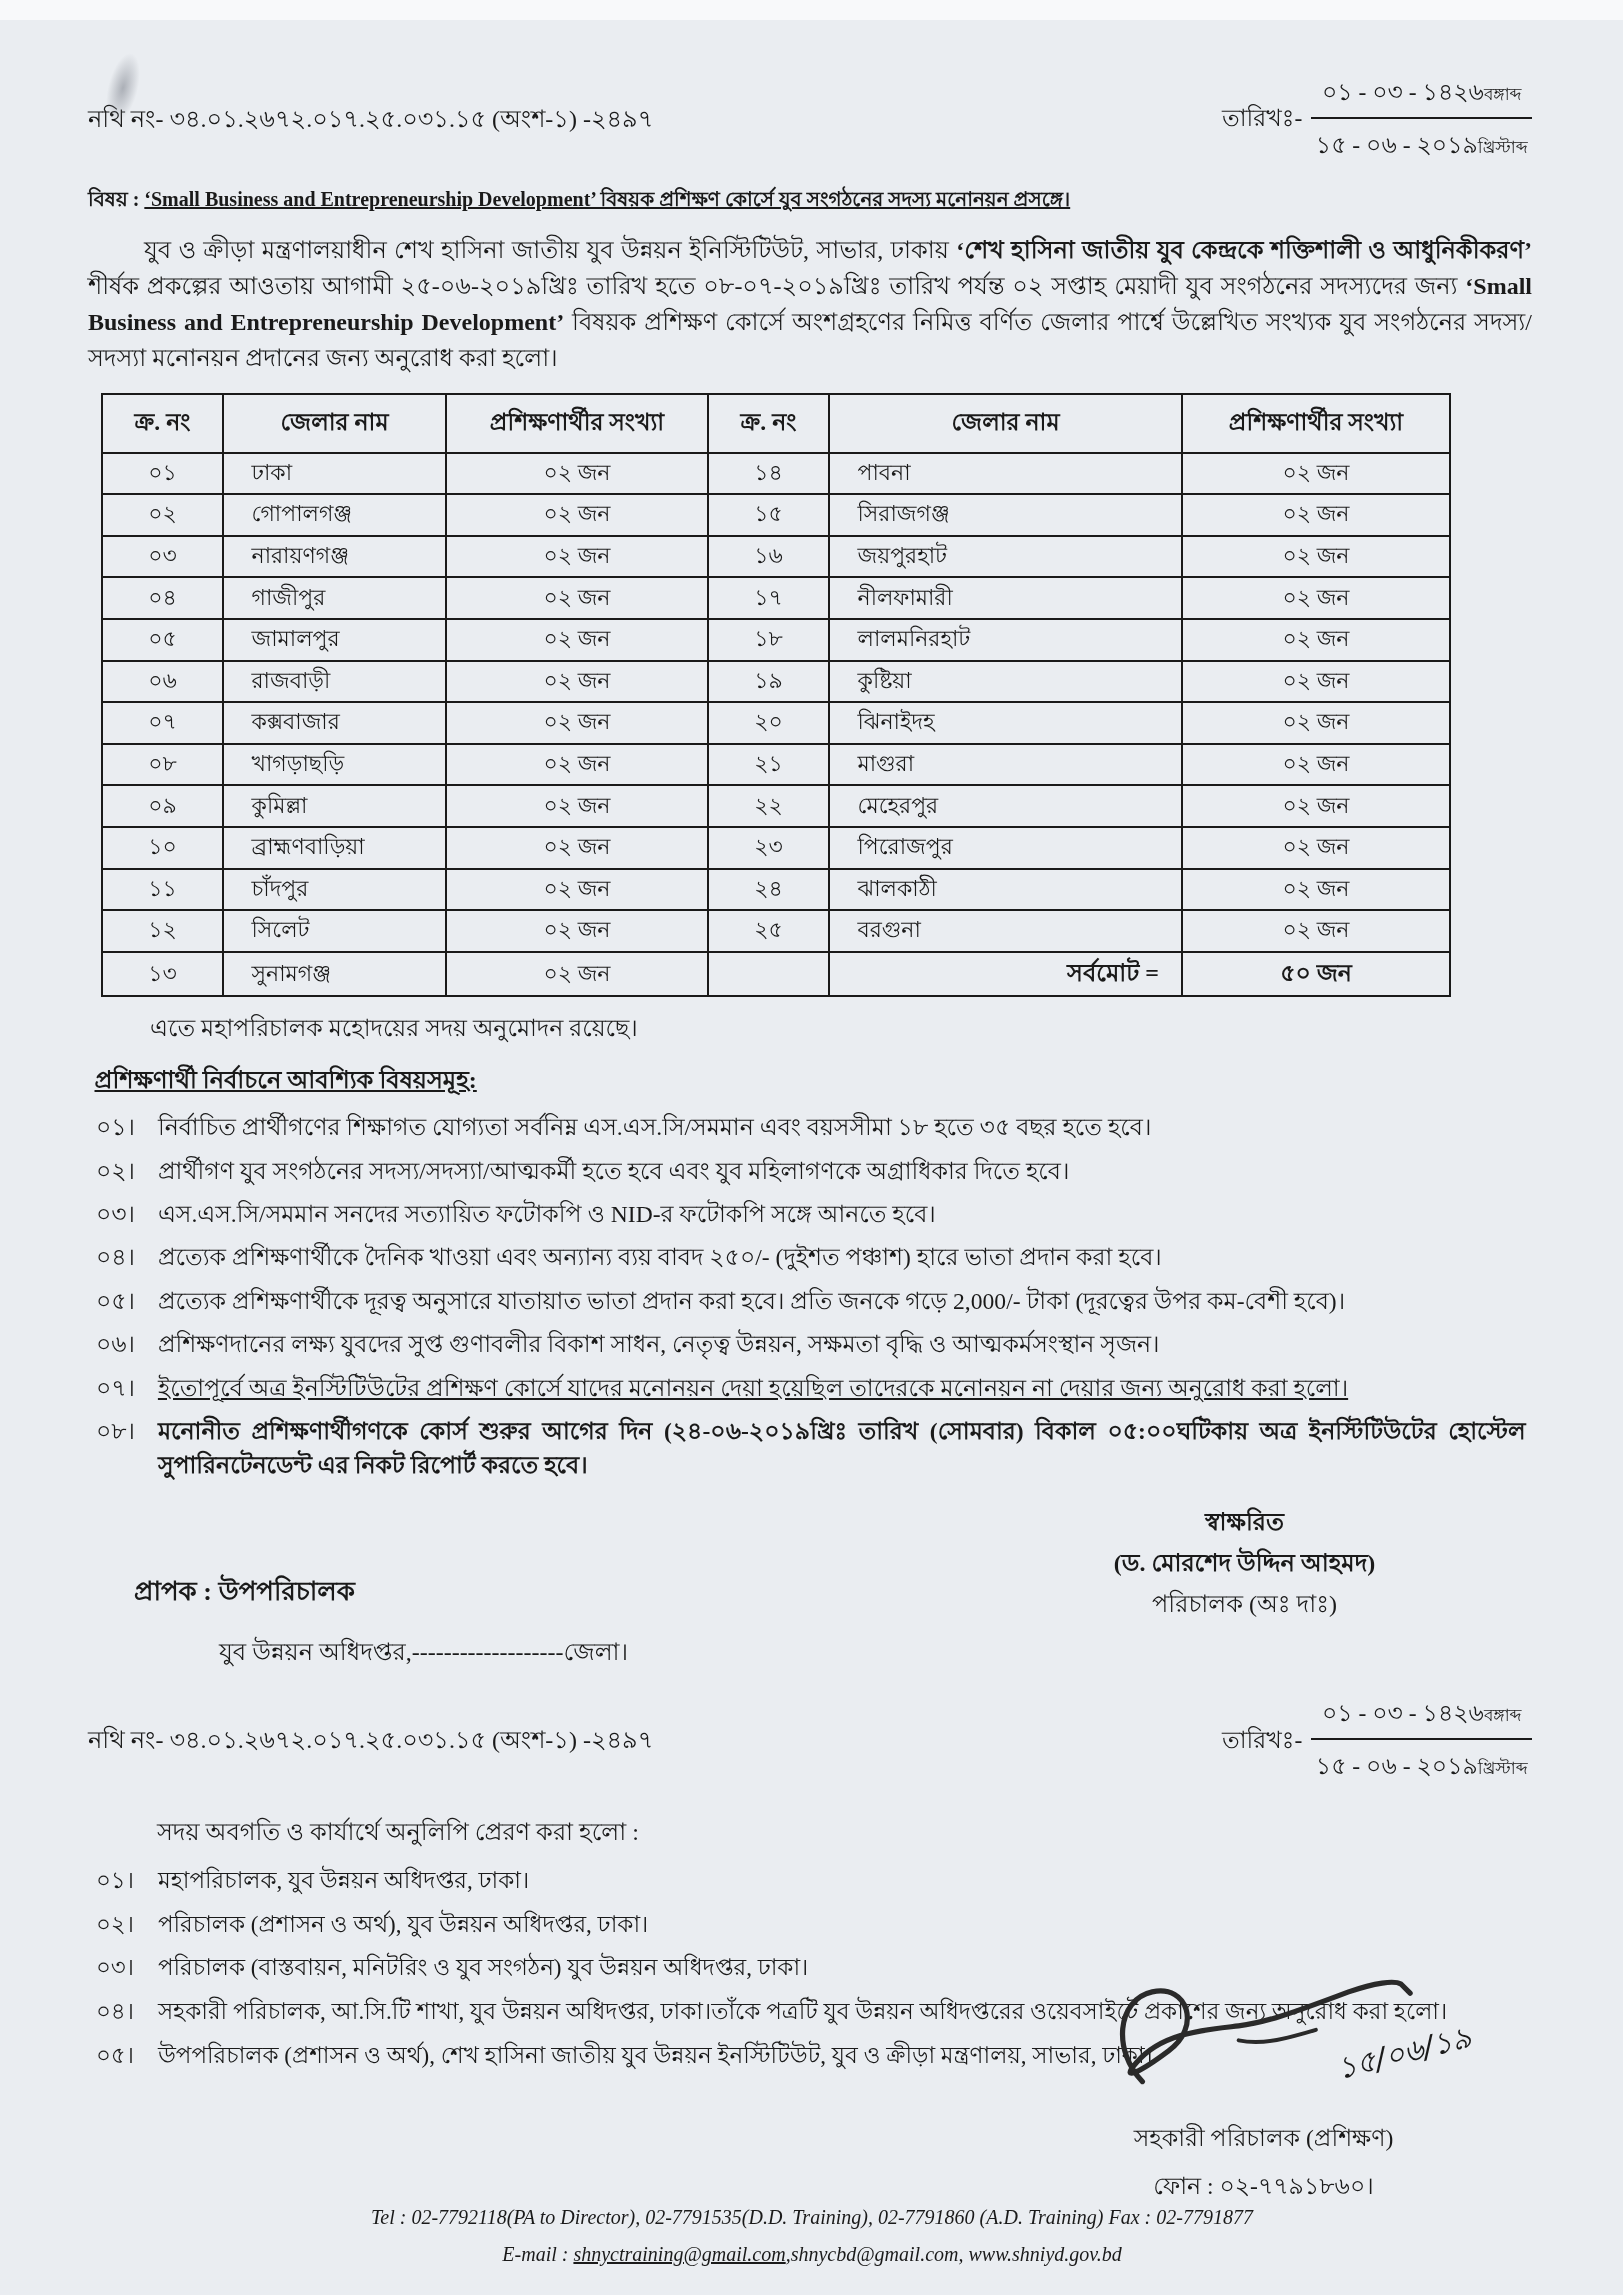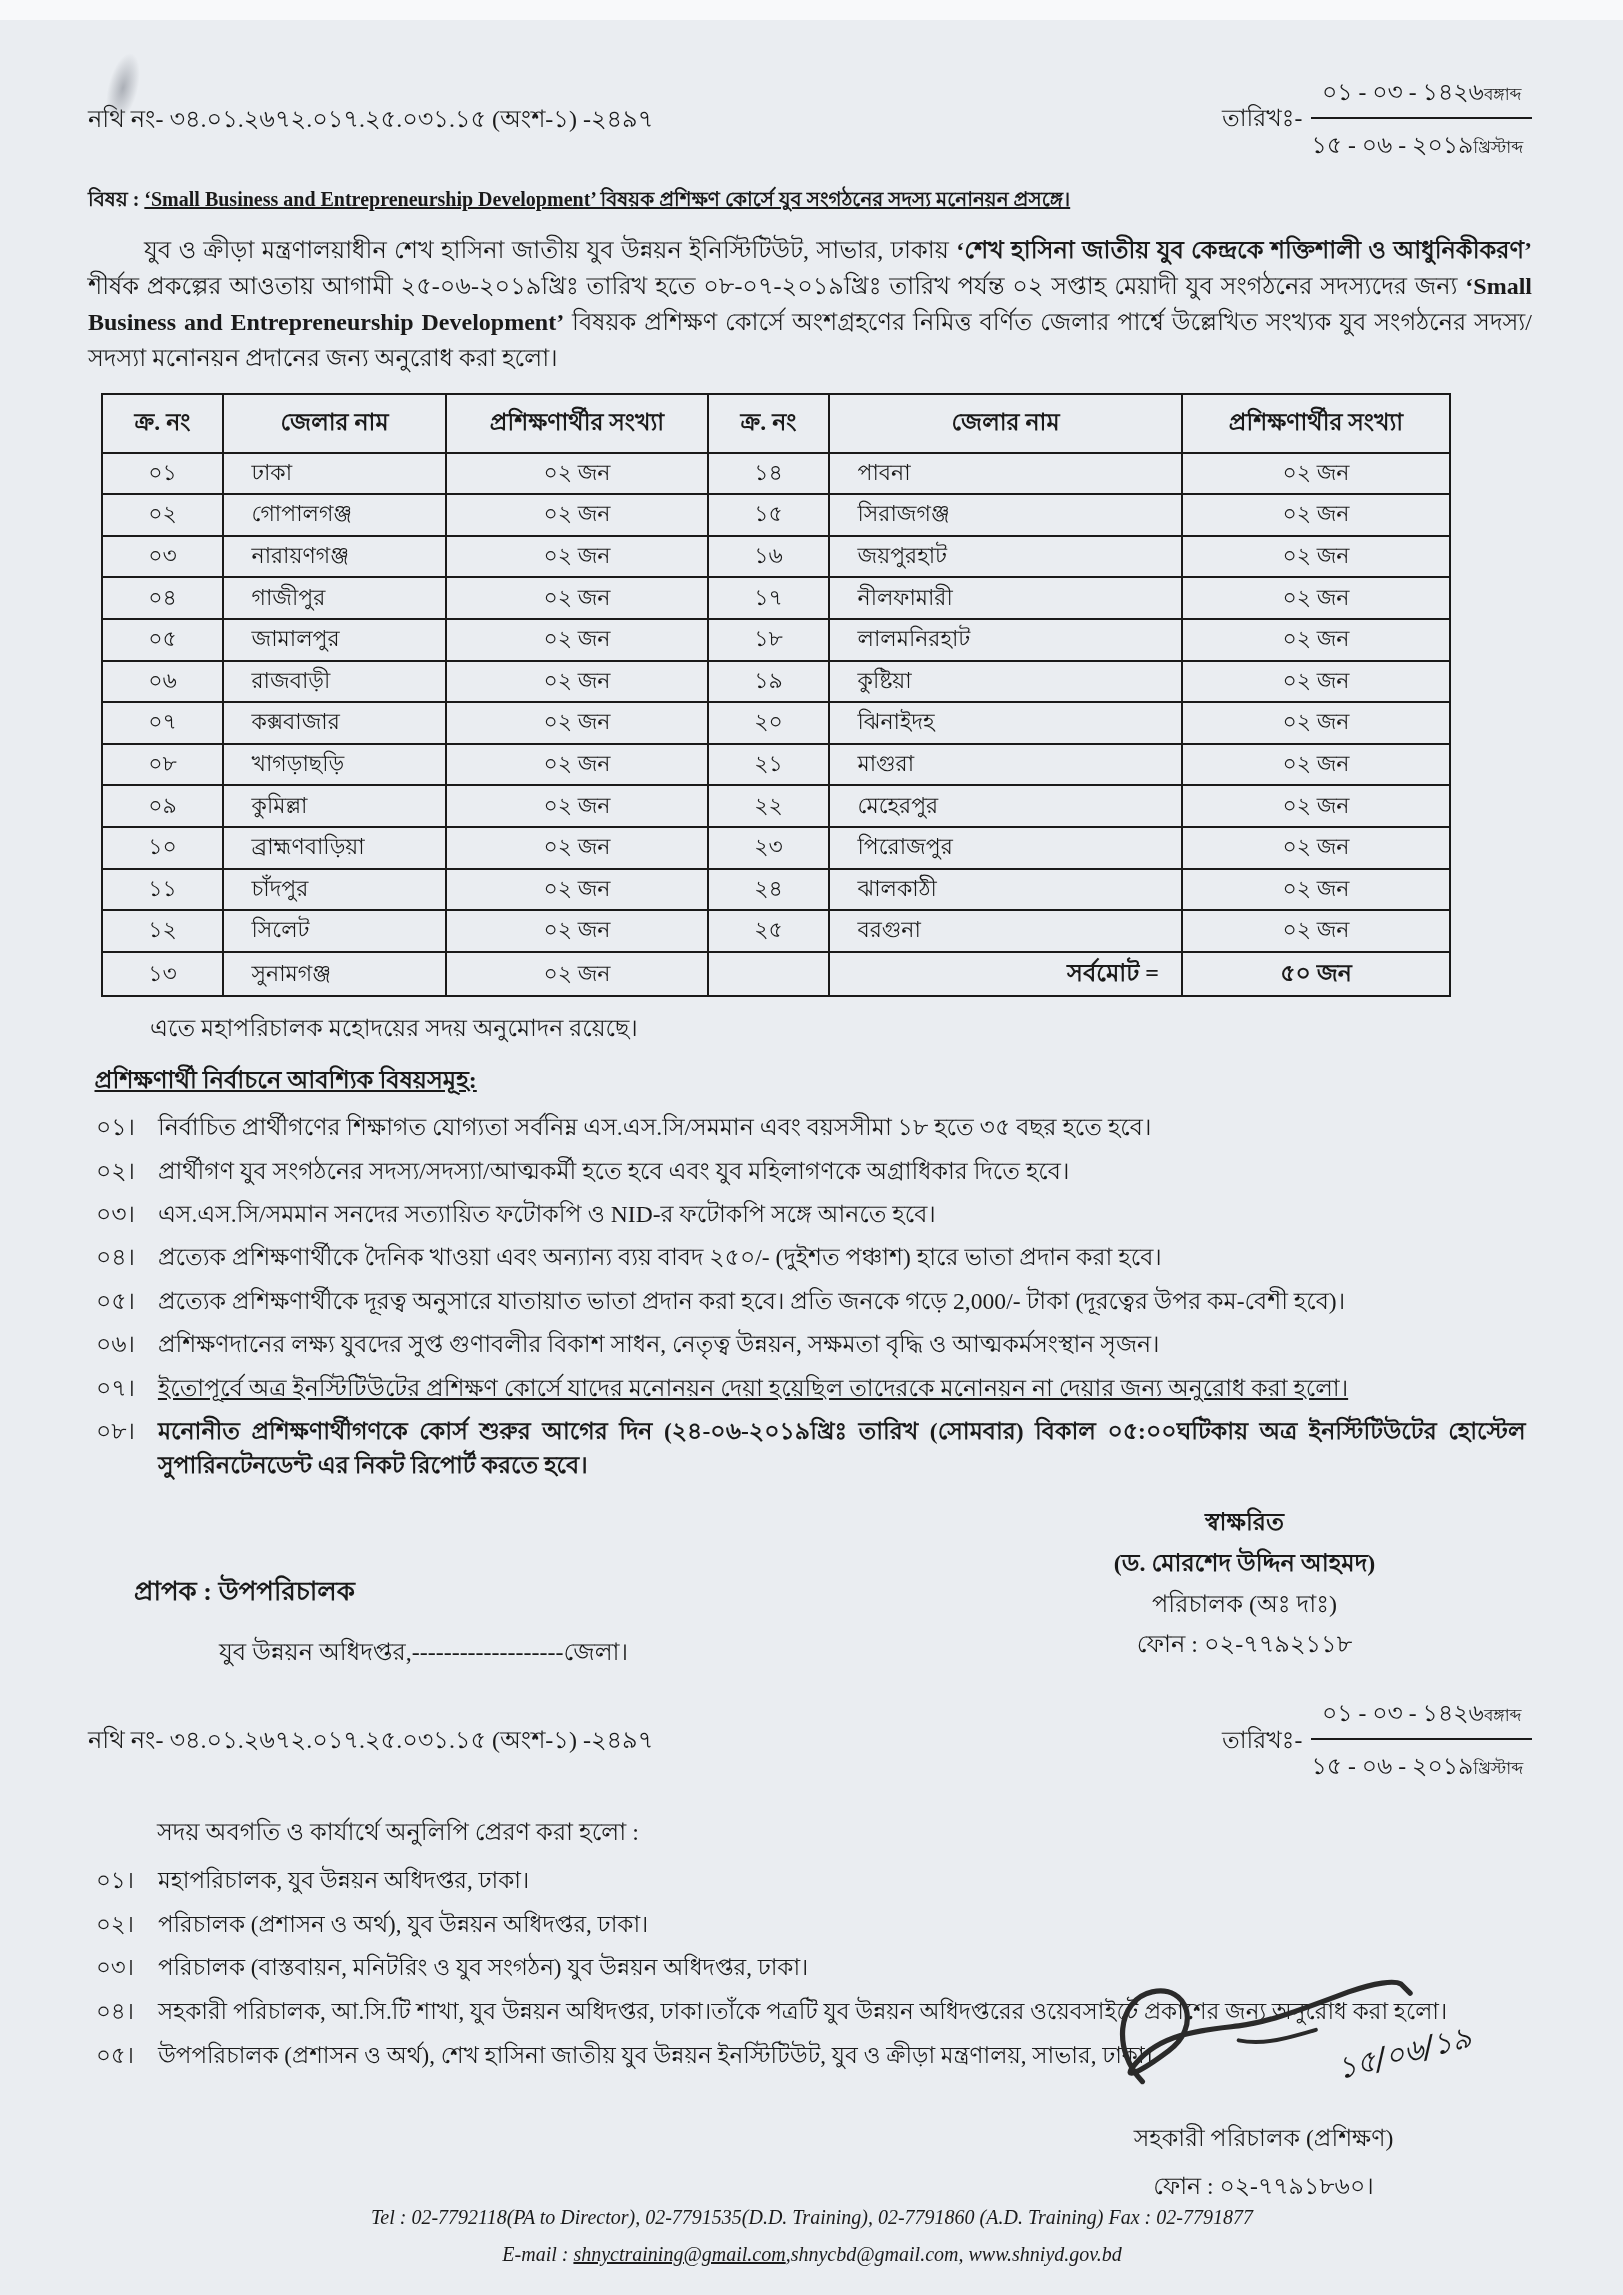--- a/index.html
+++ b/index.html
@@ -21,21 +21,21 @@
   .letter-head{text-align:center;line-height:1.5;}
   .lh1{font-size:27.5px;font-weight:700;}
   .lh2,.lh3,.lh4,.lh5{font-size:25px;}
   .lh3{font-weight:600;}
   .lh6{font-size:26px;font-weight:700;text-decoration:underline;
        font-family:"Liberation Sans","DejaVu Sans",sans-serif;margin-top:5.2px;}
   
   .ref-row{display:flex;justify-content:space-between;align-items:center;margin-top:22px;}
   .memo{font-size:24px;}
   .date-stamp{display:flex;align-items:center;gap:9.2px;font-size:23.6px;}
-  .frac{display:inline-flex;flex-direction:column;text-align:left;}
+  .frac{display:inline-flex;flex-direction:column;text-align:center;}
   .frac .top{border-bottom:2px solid #1a1a1a;padding:0 10.5px 3.9px 10.5px;}
   .frac .bot{padding-top:8px;}
   .frac small{font-size:17px;}
   
   .subject{margin-top:18.3px;font-size:20px;font-weight:700;}
   .subject .subj-text{text-decoration:underline;}
   
   .body-para{margin:14.4px 0 0 0;font-size:24px;line-height:1.5;text-align:justify;text-indent:56px;}
   .bold{font-weight:700;}
   .underline{text-decoration:underline;}
@@ -299,21 +299,20 @@
 
   <div class="sig-row">
     <div class="recipient">
       <div class="to-line">প্রাপক : উপপরিচালক</div>
       <div class="to-line2">যুব উন্নয়ন অধিদপ্তর,-------------------জেলা।</div>
     </div>
     <div class="signatory">
       <div class="sg-signed">স্বাক্ষরিত</div>
       <div class="sg-name">(ড. মোরশেদ উদ্দিন আহমদ)</div>
       <div class="sg-title">পরিচালক (অঃ দাঃ)</div>
-      <div class="sg-phone">ফোন : ০২-৭৭৯২১১৮</div>
     </div>
   </div>
 
   <div class="ref-row ref-row2">
     <div class="memo">
       <span>নথি নং-</span>
       <span>৩৪.০১.২৬৭২.০১৭.২৫.০৩১.১৫ (অংশ-১) -২৪৯৭</span>
     </div>
     <div class="date-stamp">
       <span>তারিখঃ-</span>

